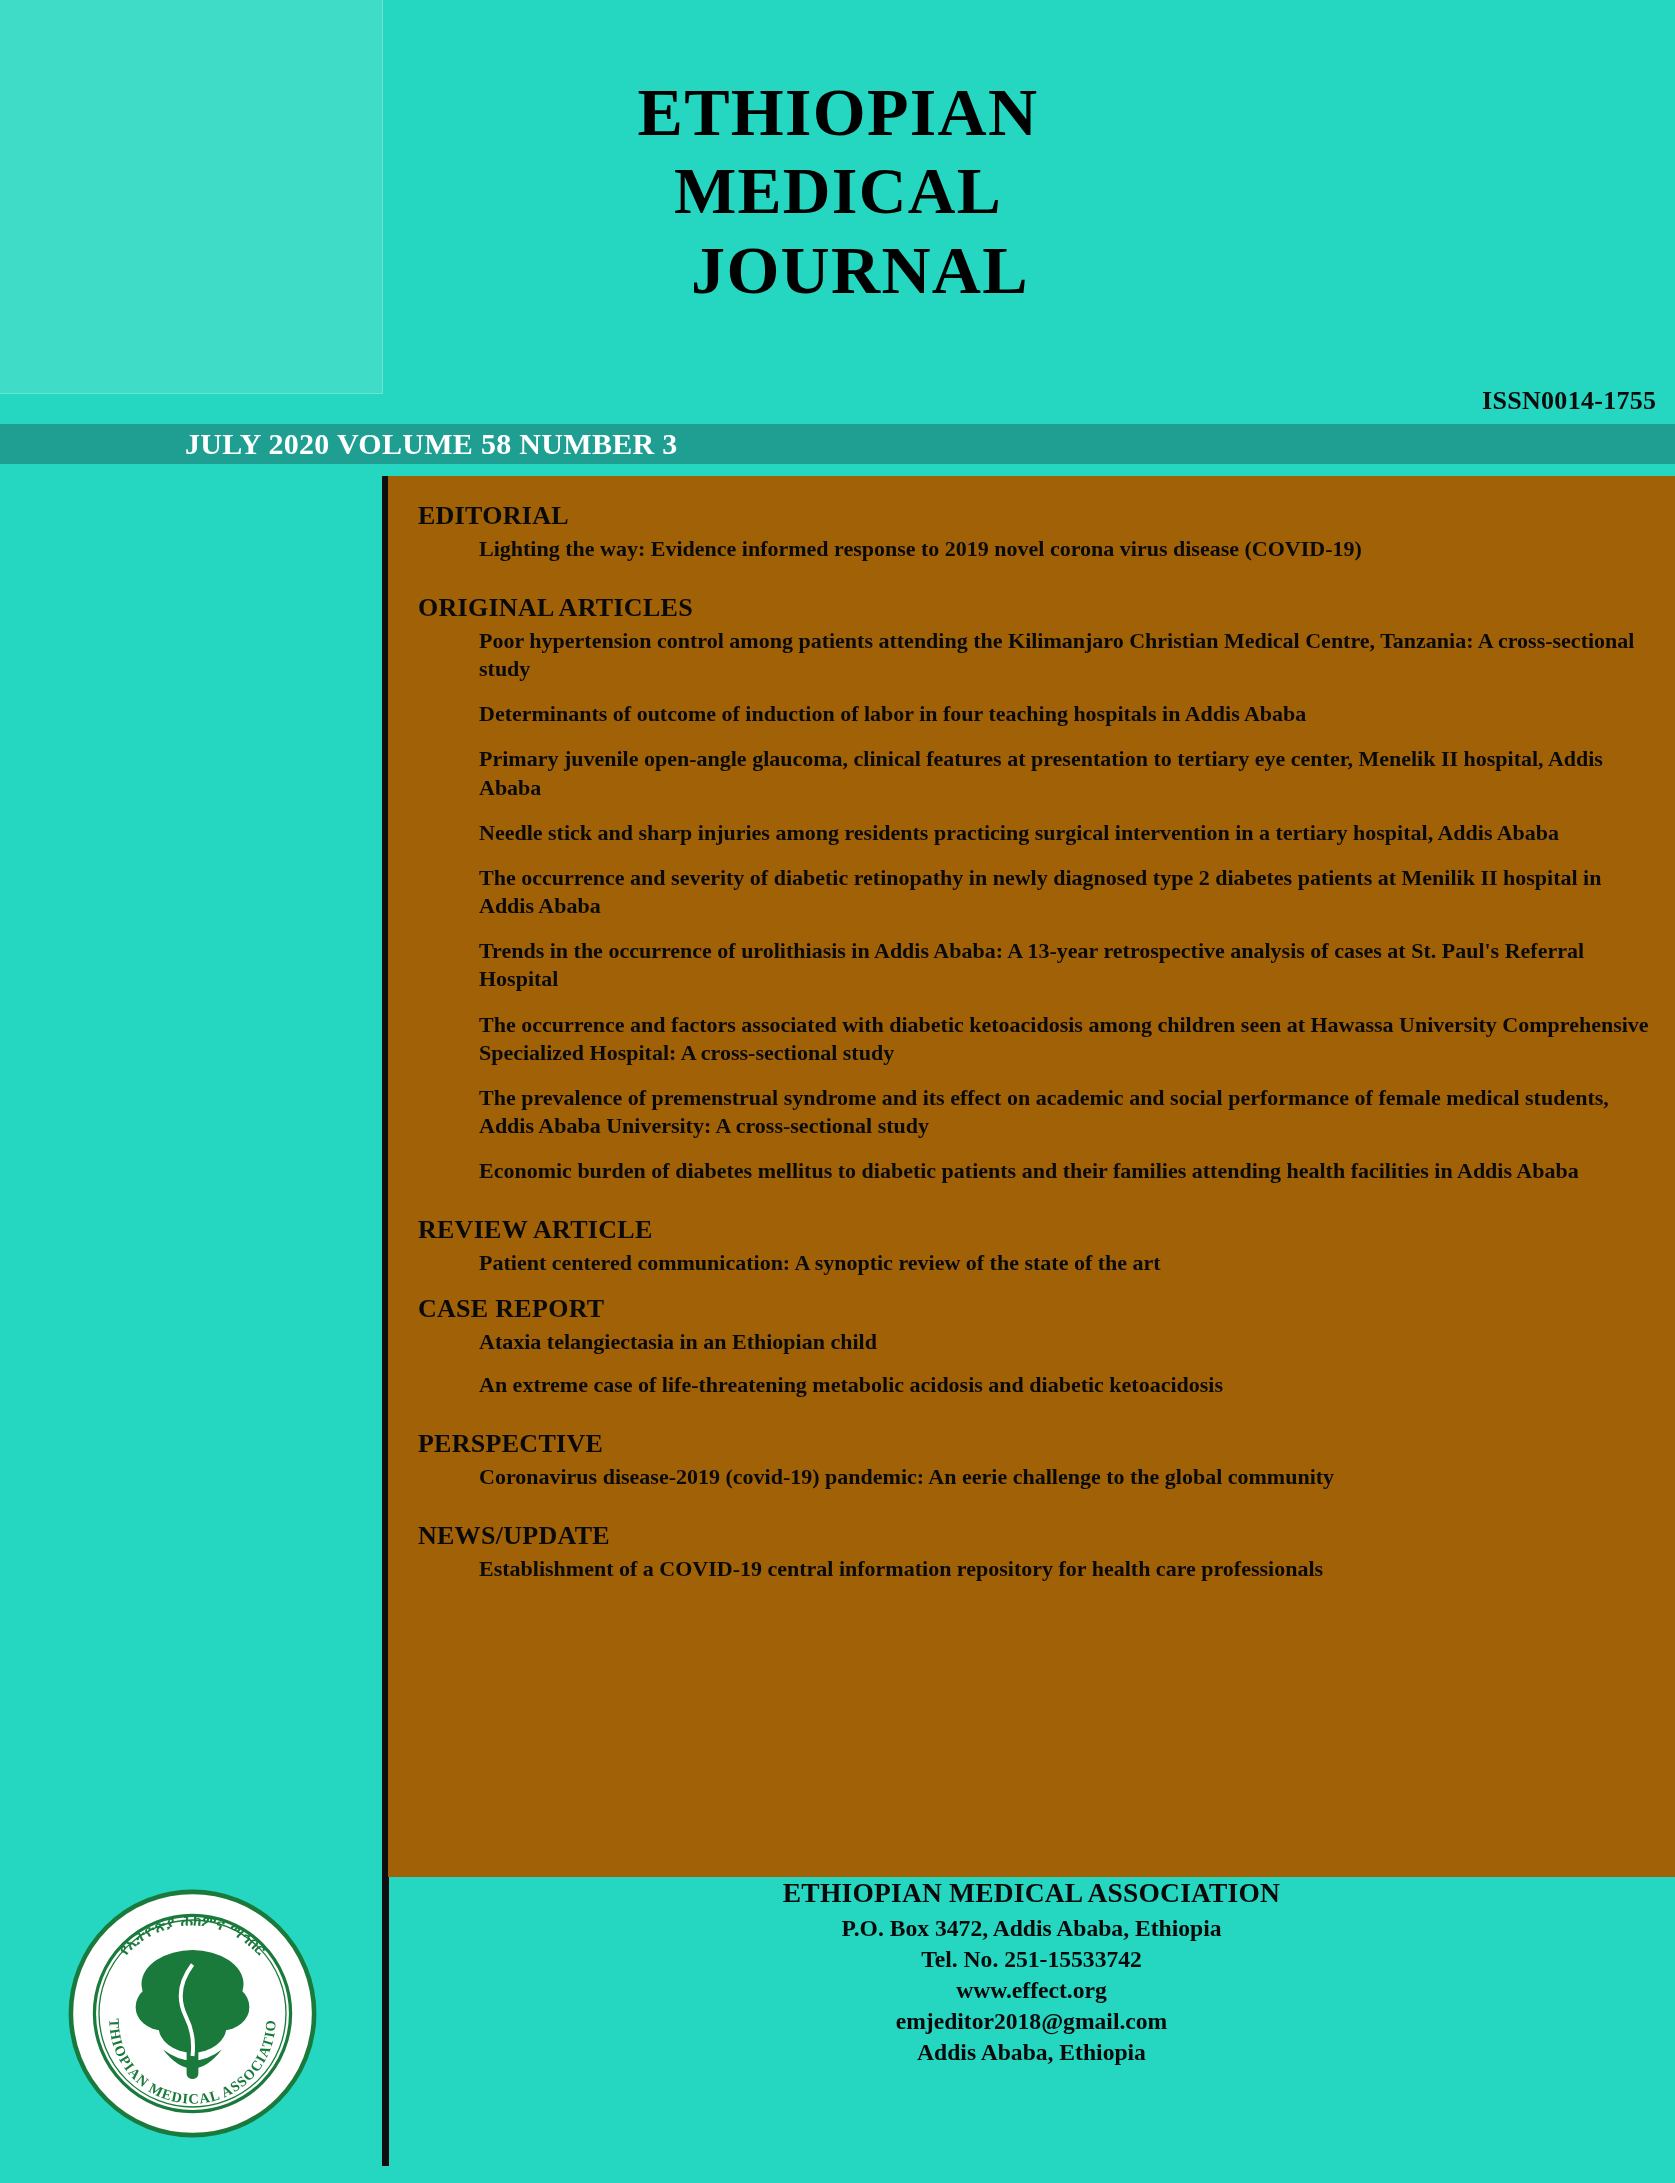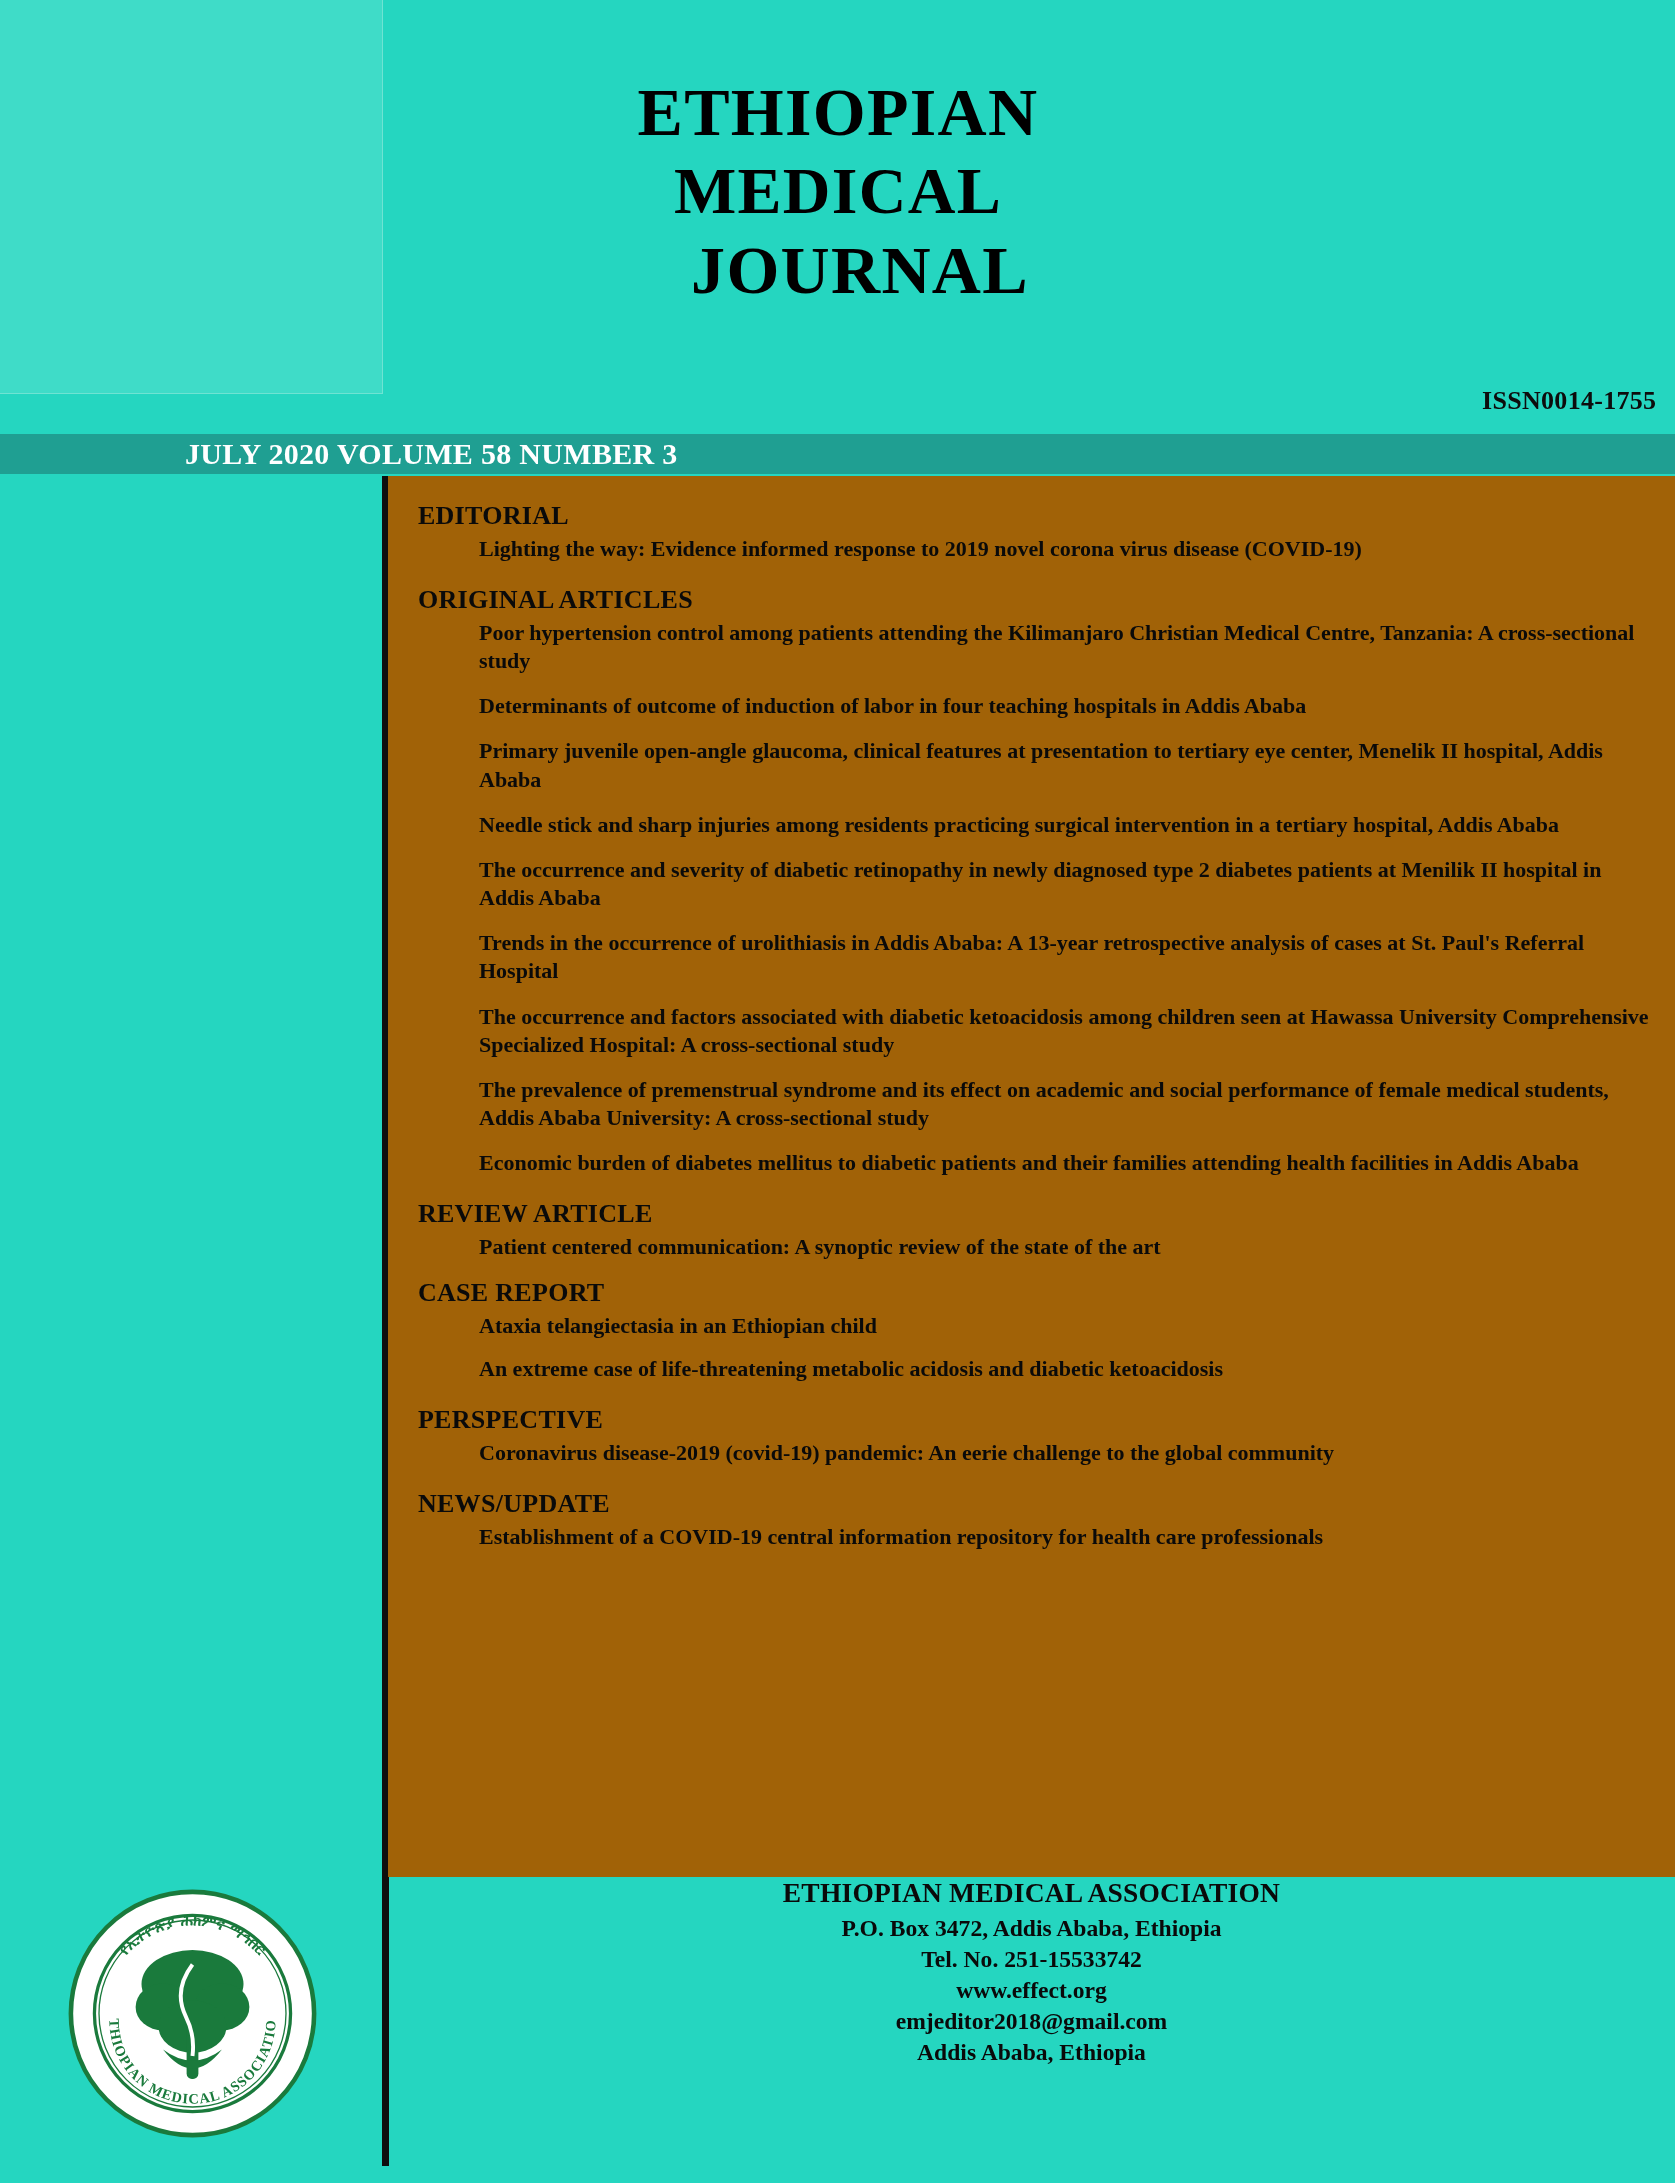--- a/index.html
+++ b/index.html
@@ -46,21 +46,21 @@
     right: 19.6px;
     top: 370px;
     font-size: 26px;
     font-weight: bold;
     color: #0d0d0d;
     letter-spacing: 0.3px;
     margin-top: 16px;
   }
   .volbar {
     position: absolute;
-    left: 0; top: 434px;
+    left: 0; top: 424px;
     width: 1676px;
     height: 40px;
     background: #1f9f92;
     display: flex;
     align-items: center;
   }
   .volbar .voltext {
     margin-left: 185px;
     font-size: 30px;
     font-weight: bold;
@@ -91,21 +91,21 @@
     box-sizing: border-box;
     padding: 25px 26px 6.5px 26px;
   }
   .sec-head {
     font-size: 26px;
     font-weight: bold;
     color: #0a0a0a;
     letter-spacing: 0.3px;
     margin: 0 0 3.9px 3.9px;
   }
-  .sec-gap { margin-top: 22px; }
+  .sec-gap { margin-top: 30px; }
   .entry {
     font-size: 22px;
     font-weight: bold;
     color: #0a0a0a;
     line-height: 1.28;
     margin: 0 0 17px 65px;
     max-width: 1179px;
   }
   .entry.tight { margin-bottom: 14.4px; }
   .footer {

